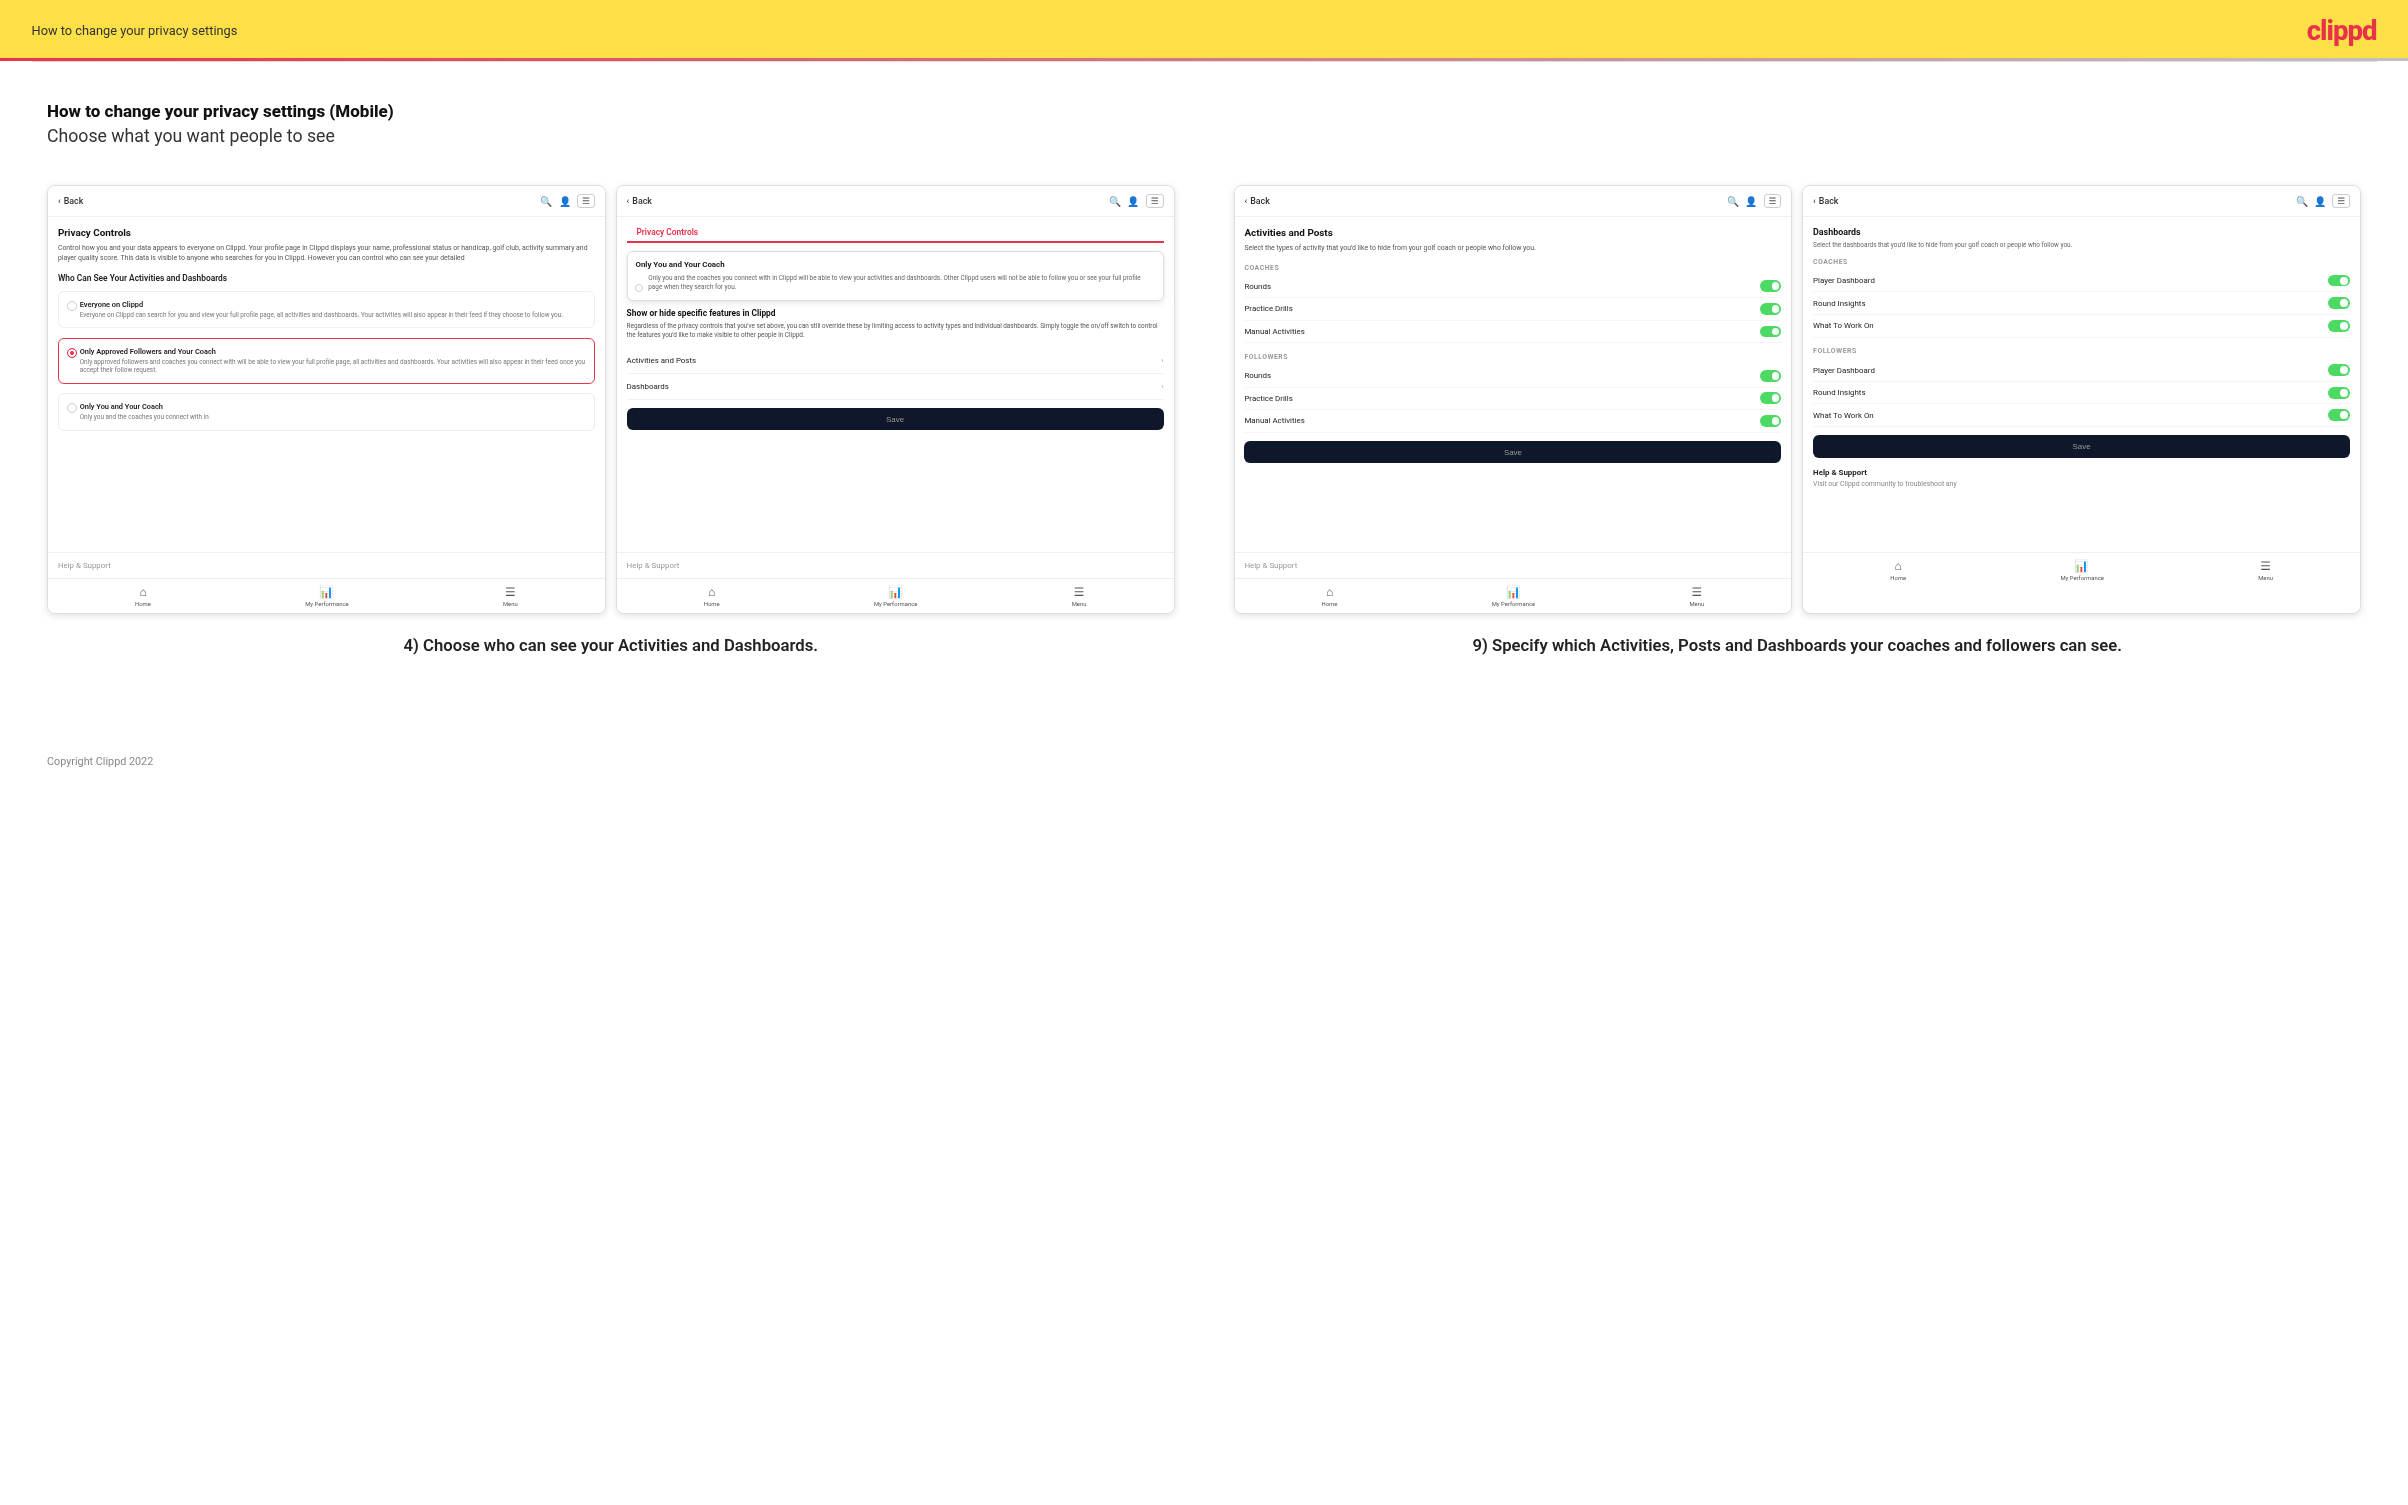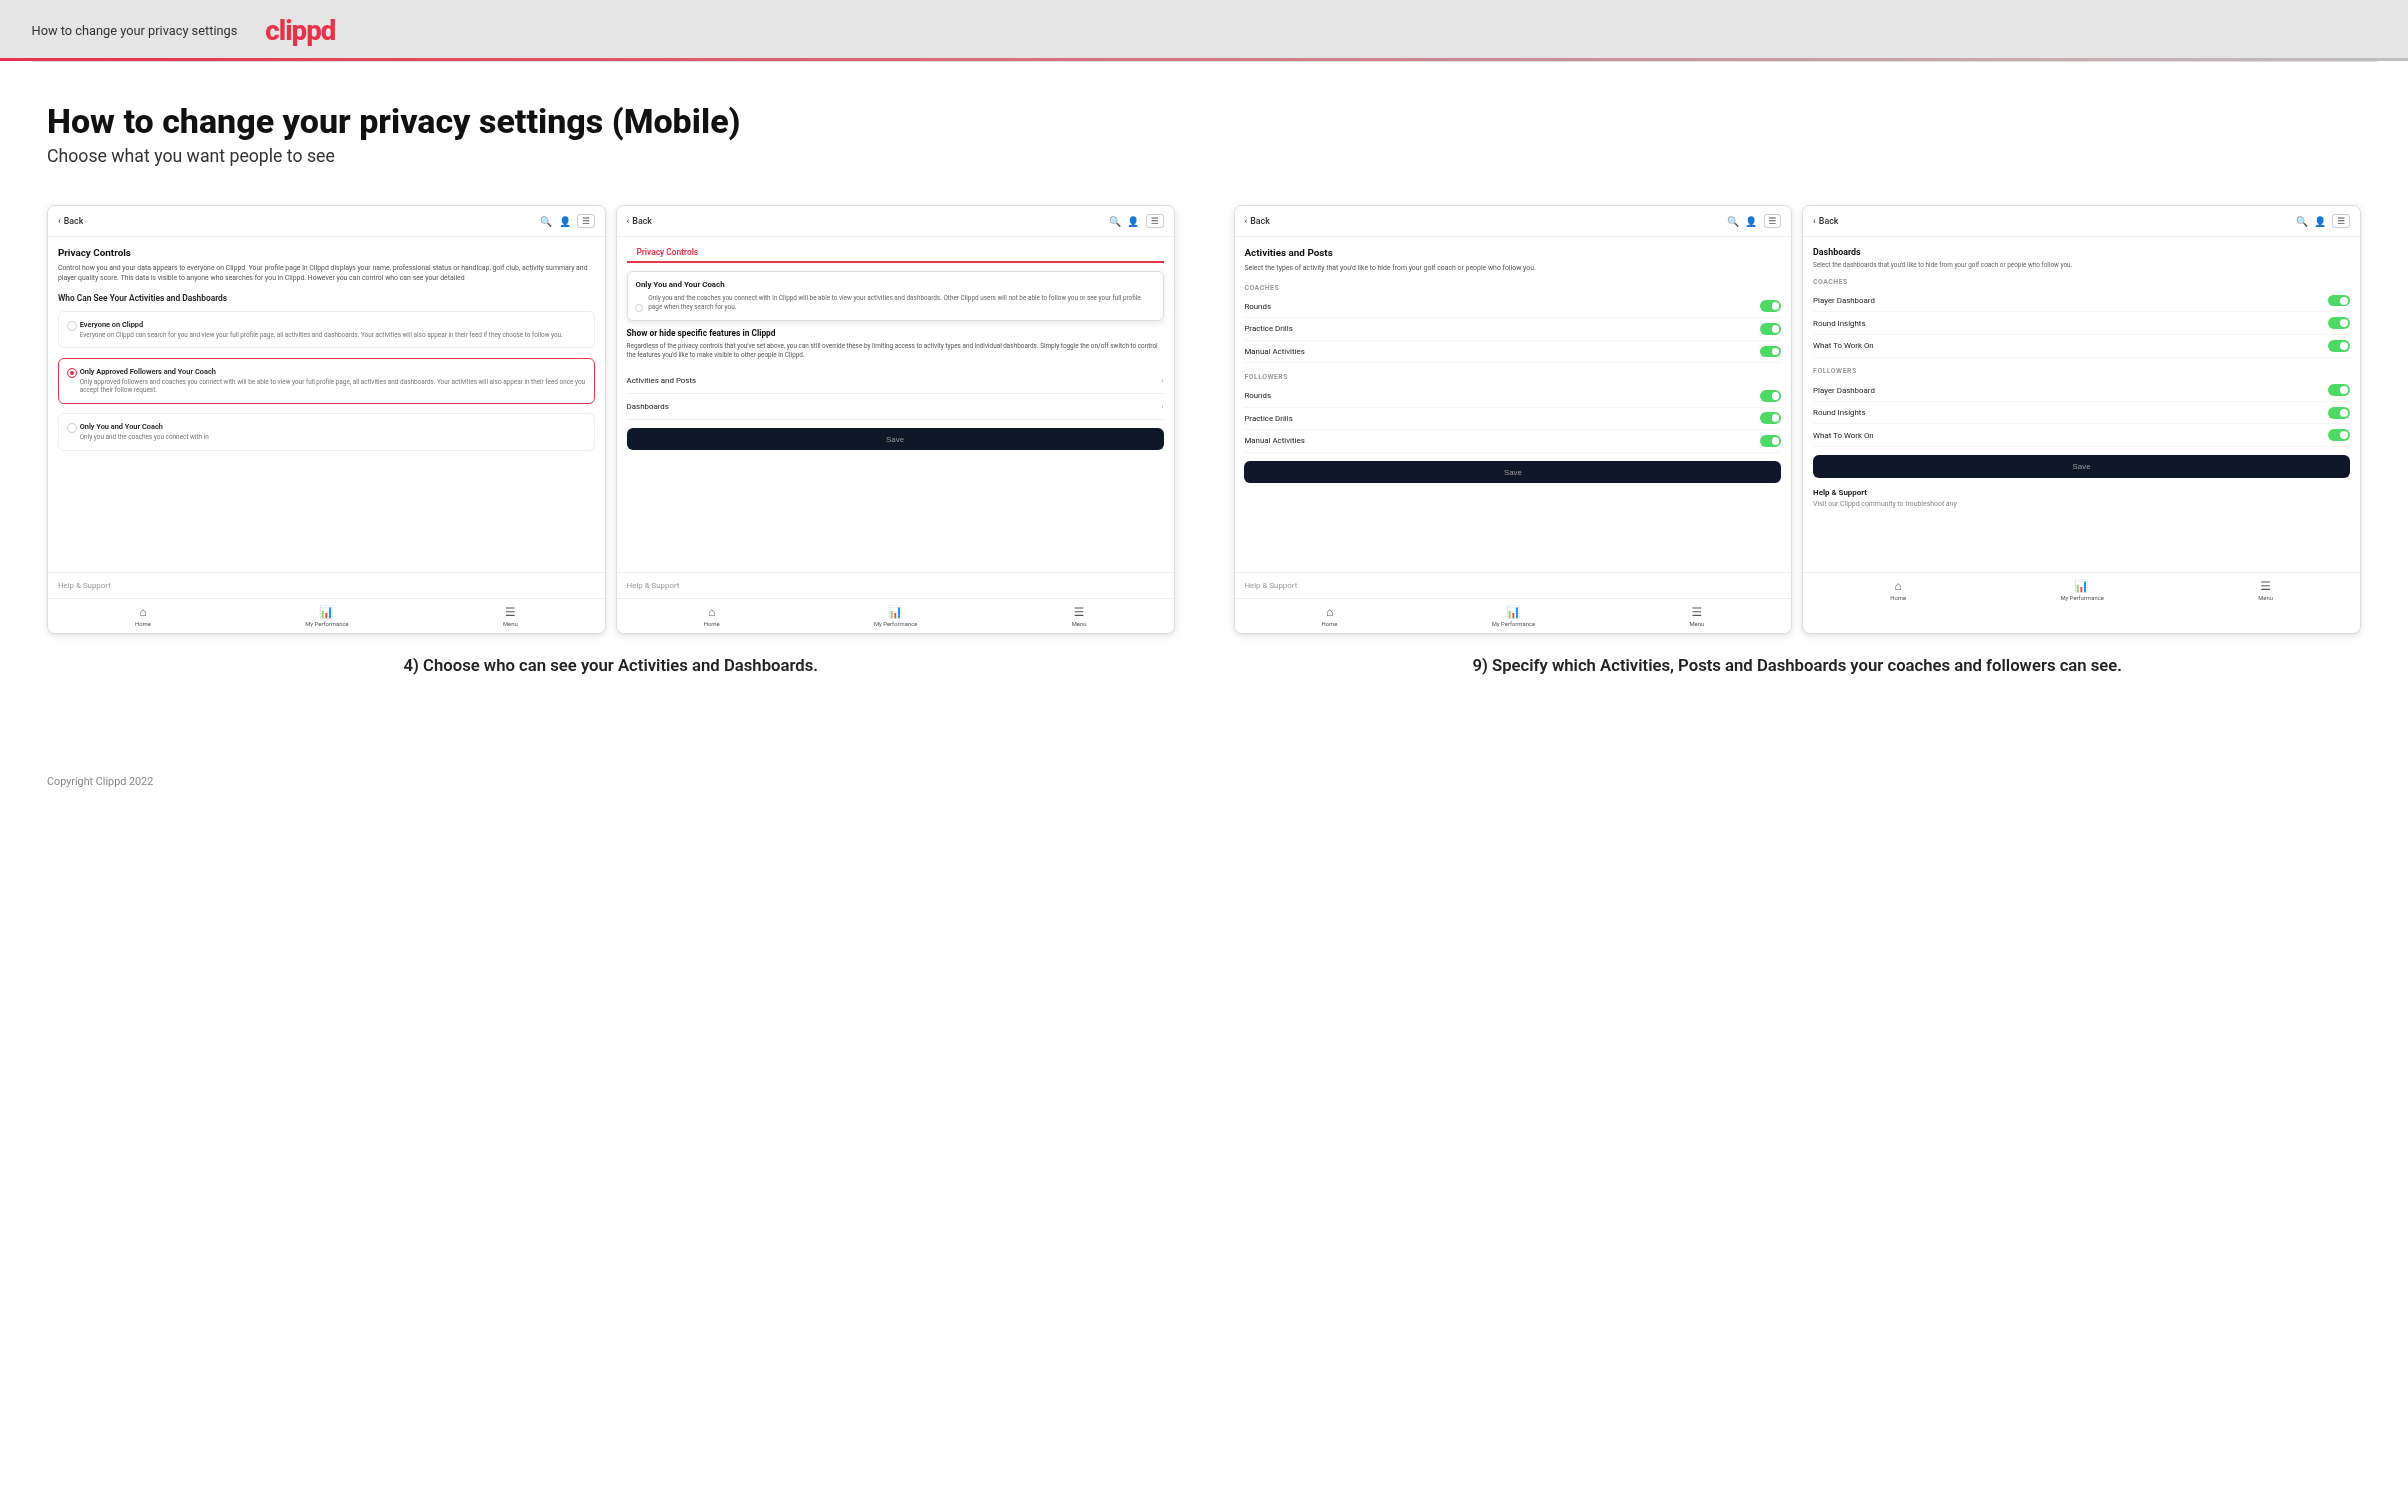--- a/index.html
+++ b/index.html
@@ -6,22 +6,23 @@
     body {
       font-family: -apple-system, BlinkMacSystemFont, 'Segoe UI', Roboto, sans-serif;
       background: #fff;
       color: #222;
     }
 
     
     .top-bar {
       display: flex;
       align-items: center;
+      justify-content: space-between;
       padding: 13.8px 31.5px;
-      background: #e5e5e5;
+      background: #fde047;
       border-bottom: none;
       position: relative;
       gap: 28px;
     }
     .top-bar::after {
       content: '';
       position: absolute;
       bottom: 0; left: 0; right: 0;
       height: 3px;
       background: linear-gradient(to right, #e8324a, #c0c0c0);
@@ -43,21 +44,21 @@
       background: #ddd;
       margin: 0 31.5px;
     }
 
     
     .main-content {
       padding: 39px 47px 59px;
     }
 
     .page-title {
-      font-size: 34px;
+      font-size: 17px;
       font-weight: 800;
       color: #111;
       margin-bottom: 5.9px;
     }
     .page-subtitle {
       font-size: 17.7px;
       color: #333;
       font-weight: 400;
       margin-bottom: 39px;
     }

